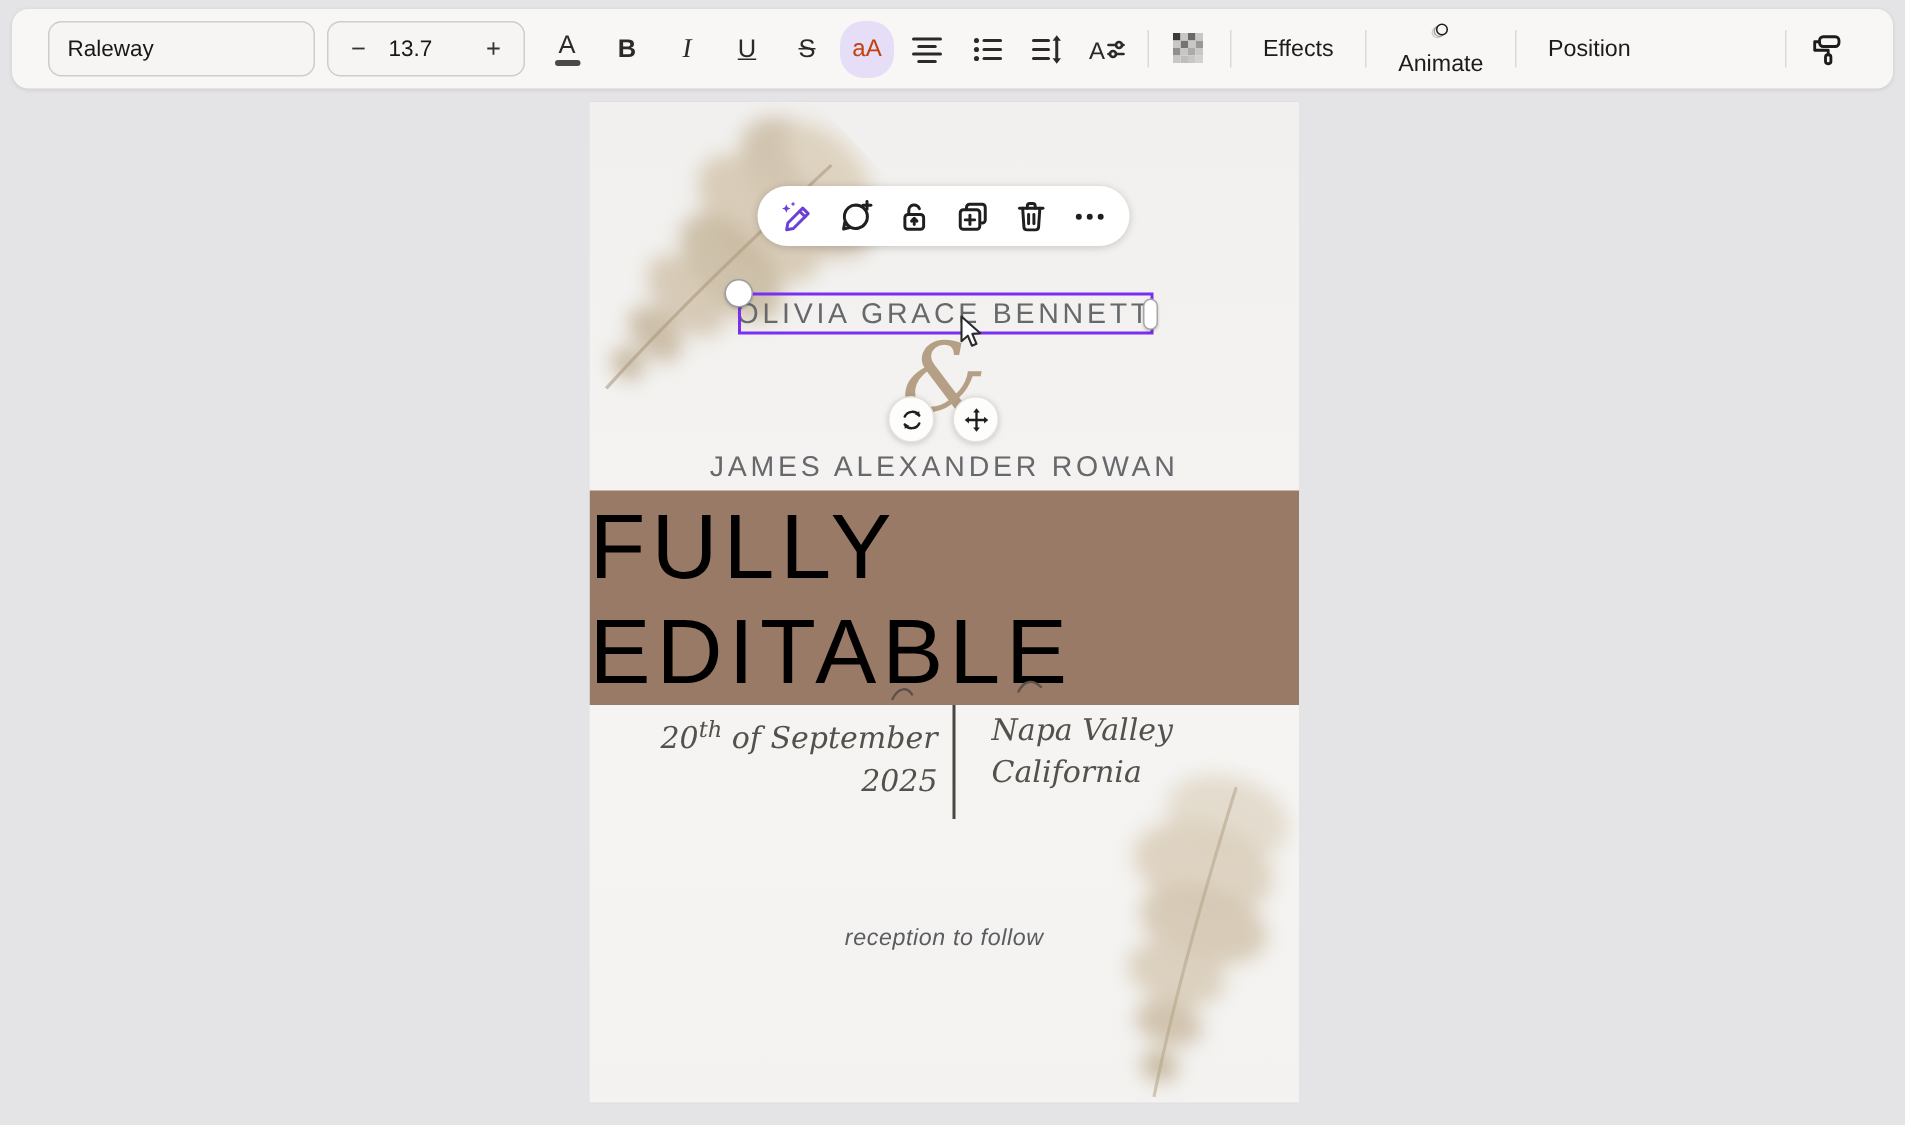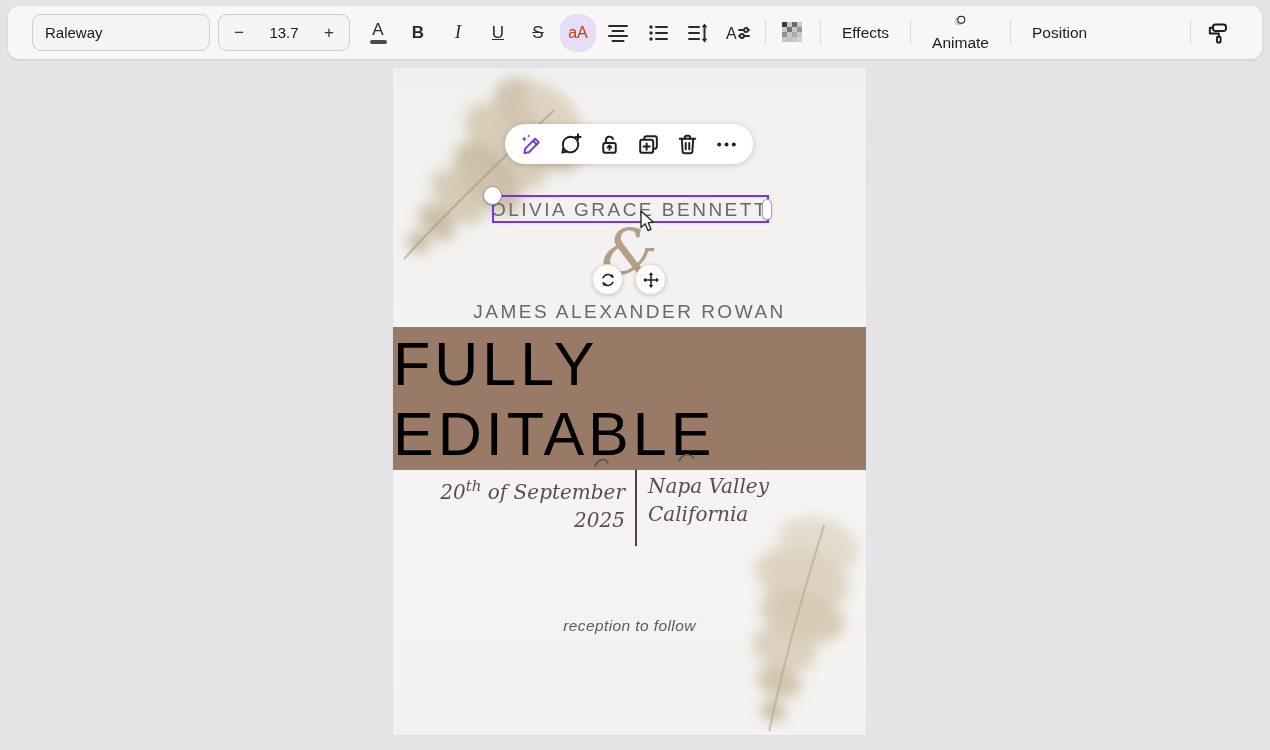--- a/index.html
+++ b/index.html
@@ -16,21 +16,21 @@
   .font-field {
     width:178px; height:37px; border:1px solid #cfccc9; border-radius:9px;
     background:#f6f5f4; display:flex; align-items:center; padding:0 12px;
     font-size:15px; color:#17181a; cursor:pointer;
   }
   .size-stepper {
     margin-left:8px; width:132px; height:37px; border:1px solid #cfccc9; border-radius:9px;
     background:#f6f5f4; display:flex; align-items:center; font-size:15px; color:#17181a;
   }
   .size-stepper .step { width:40px; text-align:center; font-size:17px; cursor:pointer; color:#333; }
-  .size-stepper .val { flex:1; text-align:center; }
+  .size-stepper .val { flex:1; }
   .tbtn {
     min-width:36px; height:38px; margin:0 2px; border-radius:8px;
     display:flex; align-items:center; justify-content:center;
     font-size:17px; color:#2a2a2a; cursor:pointer; user-select:none;
   }
   .tbtn.first { margin-left:10px; }
   .color-a { display:flex; flex-direction:column; align-items:center; line-height:1; }
   .color-a .glyph { font-size:17px; font-weight:500; }
   .color-a .bar { width:17px; height:4px; background:#4a4a4a; border-radius:2px; margin-top:2px; }
   .b-bold { font-weight:700; }
@@ -72,21 +72,21 @@
   }
   .banner-text {
     font-size:61px; letter-spacing:4px; color:#000000; font-weight:400;
   }
   .frag { position:absolute; z-index:2; }
 
   .when-where { position:absolute; left:0; top:404px; width:100%; display:flex; }
   .script { font-family:"DejaVu Serif", serif; font-style:italic; color:#54504b; }
   .ww-left { width:232px; text-align:right; font-size:20px; line-height:28px; }
   .ww-sep { width:2px; height:76px; background:#4c4641; margin:-2px 0 0 10px; }
-  .ww-right { margin-left:11px; font-size:20px; line-height:28px; text-align:left; }
+  .ww-right { margin-left:24px; font-size:20px; line-height:28px; text-align:left; }
   .ww-left sup { font-size:15px; }
 
   .footer-note {
     position:absolute; left:0; top:549px; width:100%; text-align:center;
     font-style:italic; font-size:15.5px; color:#5b5c60; letter-spacing:.4px;
   }
 
   
   .float-toolbar {
     position:absolute; left:112px; top:56px; width:248px; height:40px;

